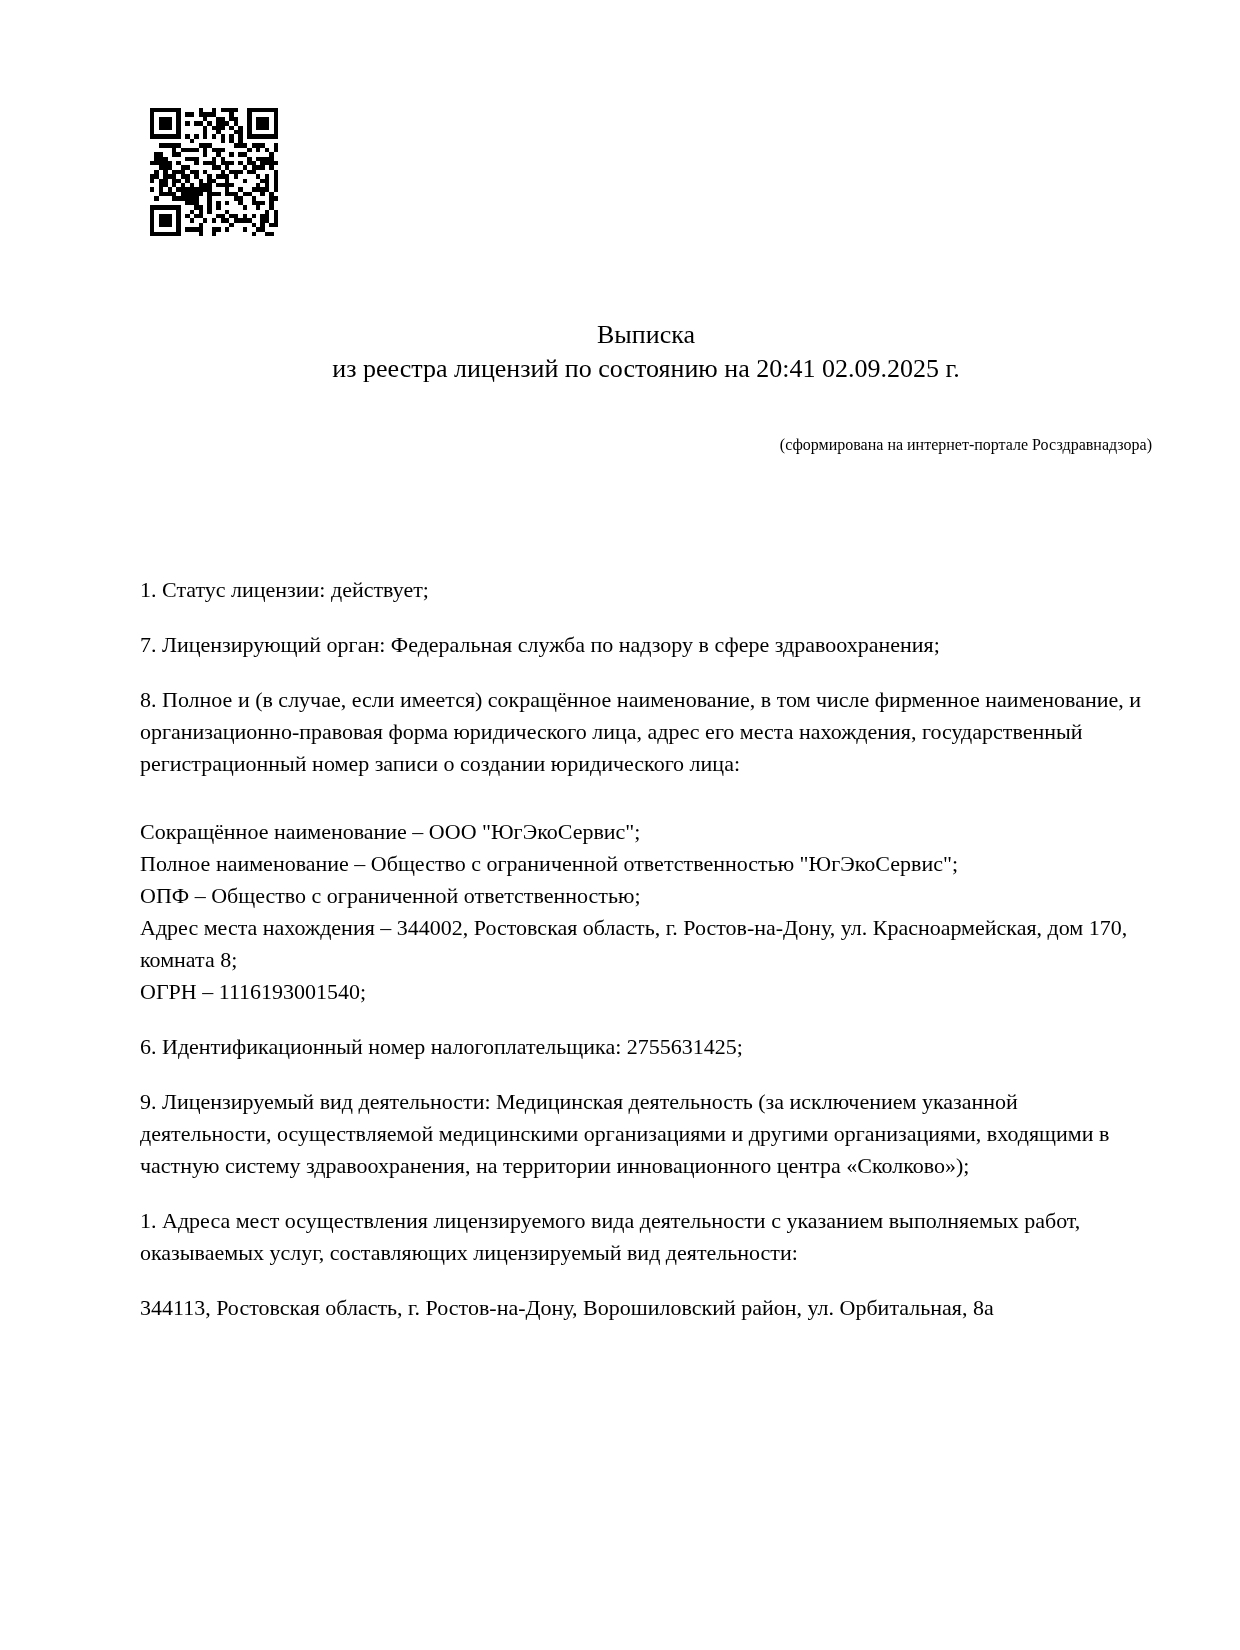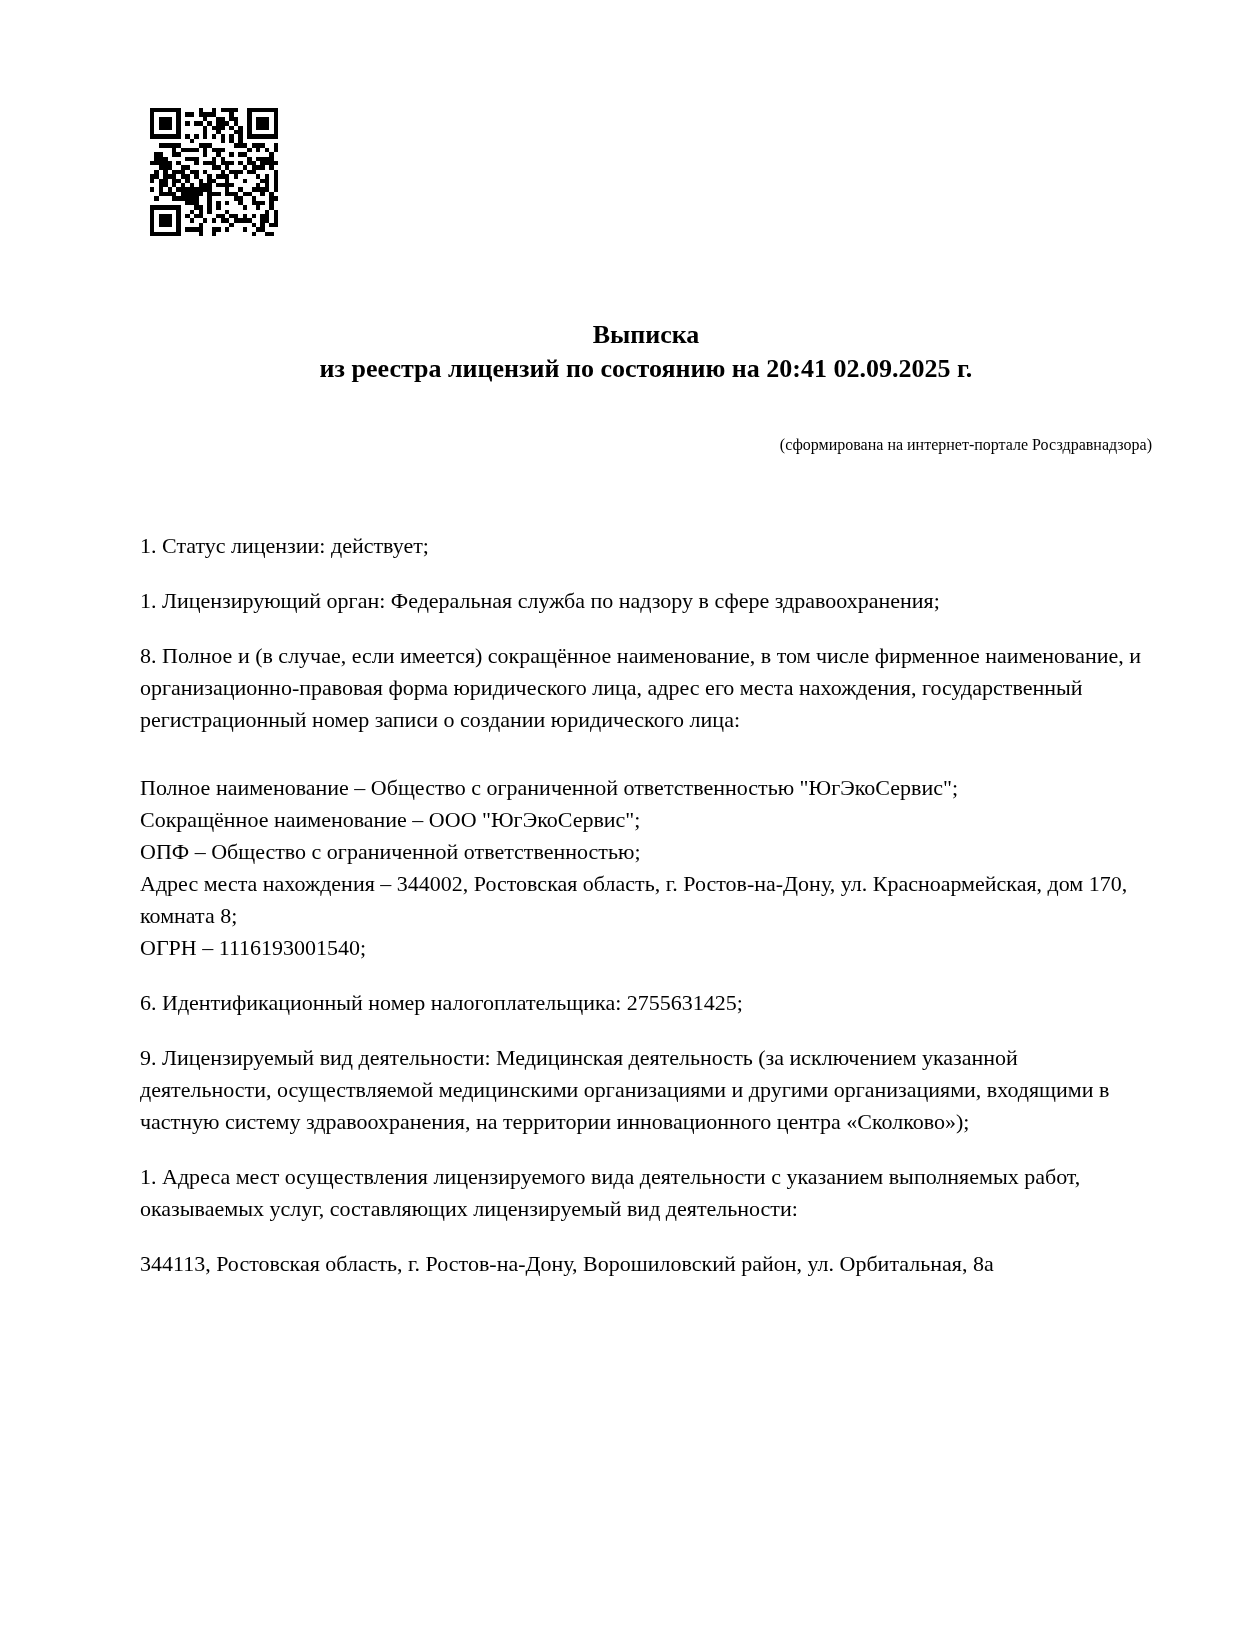--- a/index.html
+++ b/index.html
@@ -21,38 +21,38 @@
   }
   .qr svg { display: block; width: 128px; height: 128px; }
   .content {
     position: absolute;
     left: 140px;
     top: 318px;
     width: 1012px;
   }
   .doc-title {
     text-align: center;
-    font-weight: bold;
+    font-weight: normal;
     font-size: 26px;
     line-height: 34px;
     margin: 0;
   }
   .subtitle {
     text-align: right;
     font-size: 16px;
     line-height: 26px;
     margin-top: 46px;
   }
   .body-text p {
     font-size: 22px;
     line-height: 32px;
     margin: 23px 0 0 0;
     text-align: left;
   }
-  .body-text p.first-item { margin-top: 72px; }
+  .body-text p.first-item { margin-top: 116px; }
   .company-block {
     margin-top: 36px;
     font-size: 22px;
     line-height: 32px;
   }
   .company-block .line { margin: 0; }
 </style>
 </head>
 <body>
 
@@ -473,26 +473,26 @@
 <div class="content">
   <h1 class="doc-title">
     <div>Выписка</div>
     <div>из реестра лицензий по состоянию на 20:41 02.09.2025 г.</div>
   </h1>
 
   <div class="subtitle">(сформирована на интернет-портале Росздравнадзора)</div>
 
   <div class="body-text">
     <p class="first-item">1. Статус лицензии: действует;</p>
-    <p>1. Лицензирующий орган: Федеральная служба по надзору в сфере здравоохранения;</p>
+    <p>7. Лицензирующий орган: Федеральная служба по надзору в сфере здравоохранения;</p>
     <p>8. Полное и (в случае, если имеется) сокращённое наименование, в том числе фирменное наименование, и организационно-правовая форма юридического лица, адрес его места нахождения, государственный регистрационный номер записи о создании юридического лица:</p>
 
     <div class="company-block">
+      <div class="line">Сокращённое наименование – ООО "ЮгЭкоСервис";</div>
       <div class="line">Полное наименование – Общество с ограниченной ответственностью "ЮгЭкоСервис";</div>
-      <div class="line">Сокращённое наименование – ООО "ЮгЭкоСервис";</div>
       <div class="line">ОПФ – Общество с ограниченной ответственностью;</div>
       <div class="line">Адрес места нахождения – 344002, Ростовская область, г. Ростов-на-Дону, ул. Красноармейская, дом 170, комната 8;</div>
       <div class="line">ОГРН – 1116193001540;</div>
     </div>
 
     <p>6. Идентификационный номер налогоплательщика: 2755631425;</p>
     <p>9. Лицензируемый вид деятельности: Медицинская деятельность (за исключением указанной деятельности, осуществляемой медицинскими организациями и другими организациями, входящими в частную систему здравоохранения, на территории инновационного центра «Сколково»);</p>
     <p>1. Адреса мест осуществления лицензируемого вида деятельности с указанием выполняемых работ, оказываемых услуг, составляющих лицензируемый вид деятельности:</p>
     <p>344113, Ростовская область, г. Ростов-на-Дону, Ворошиловский район, ул. Орбитальная, 8а</p>
   </div>

